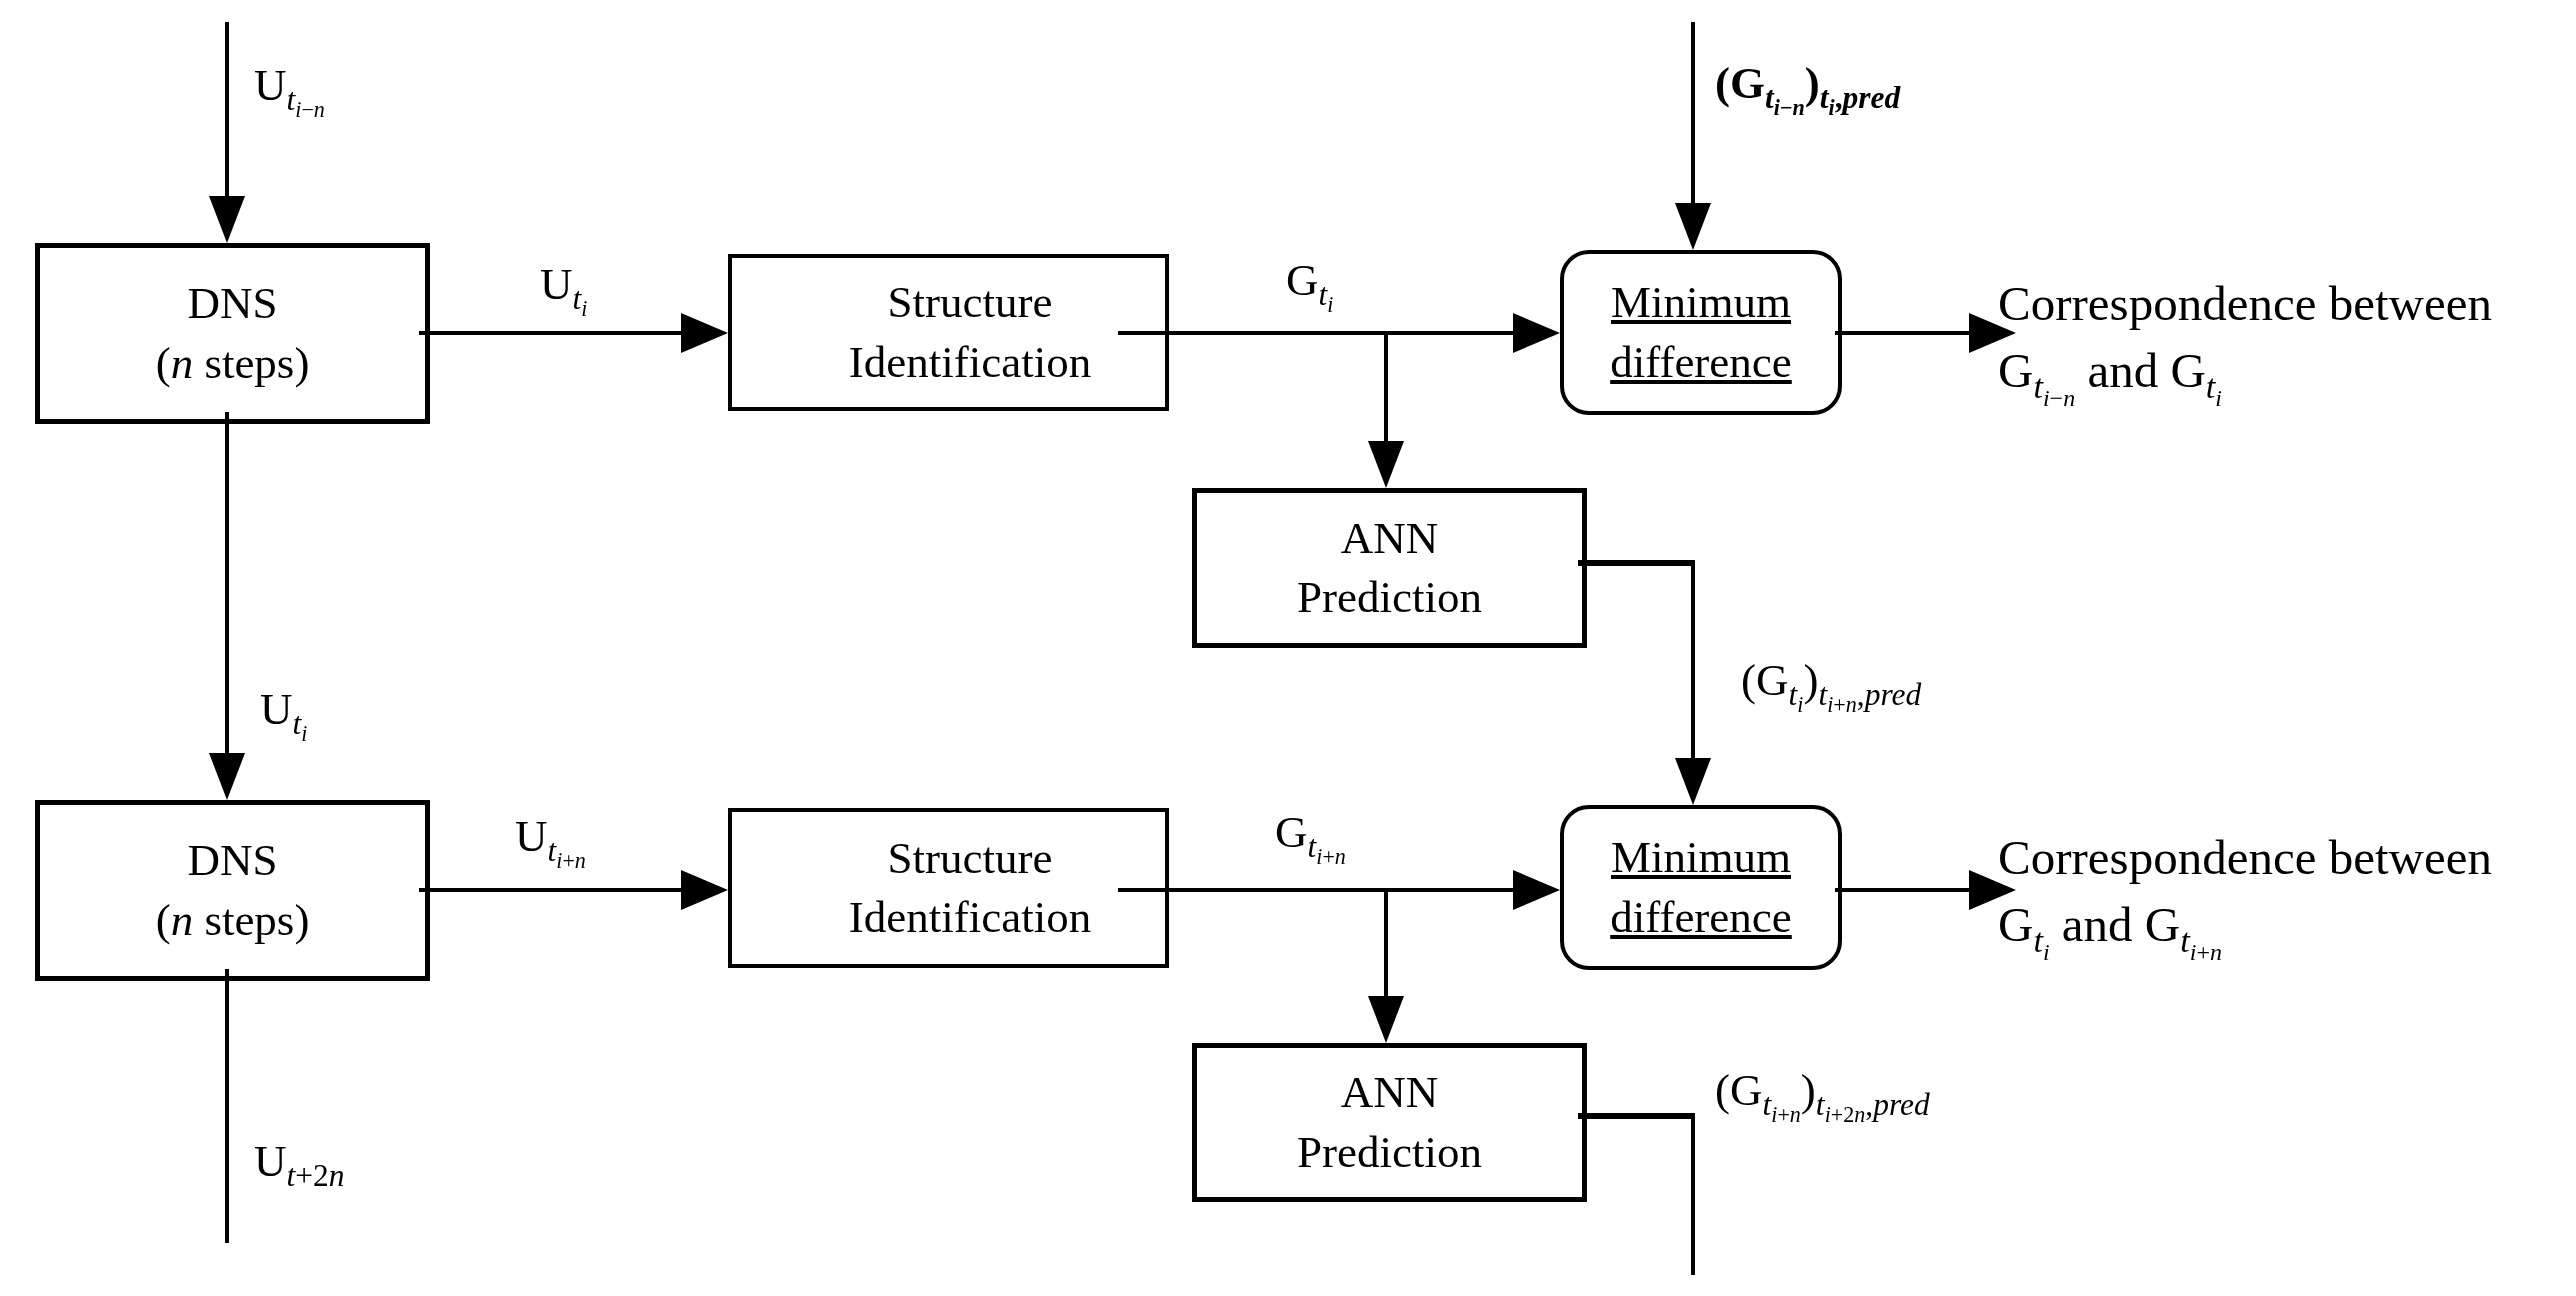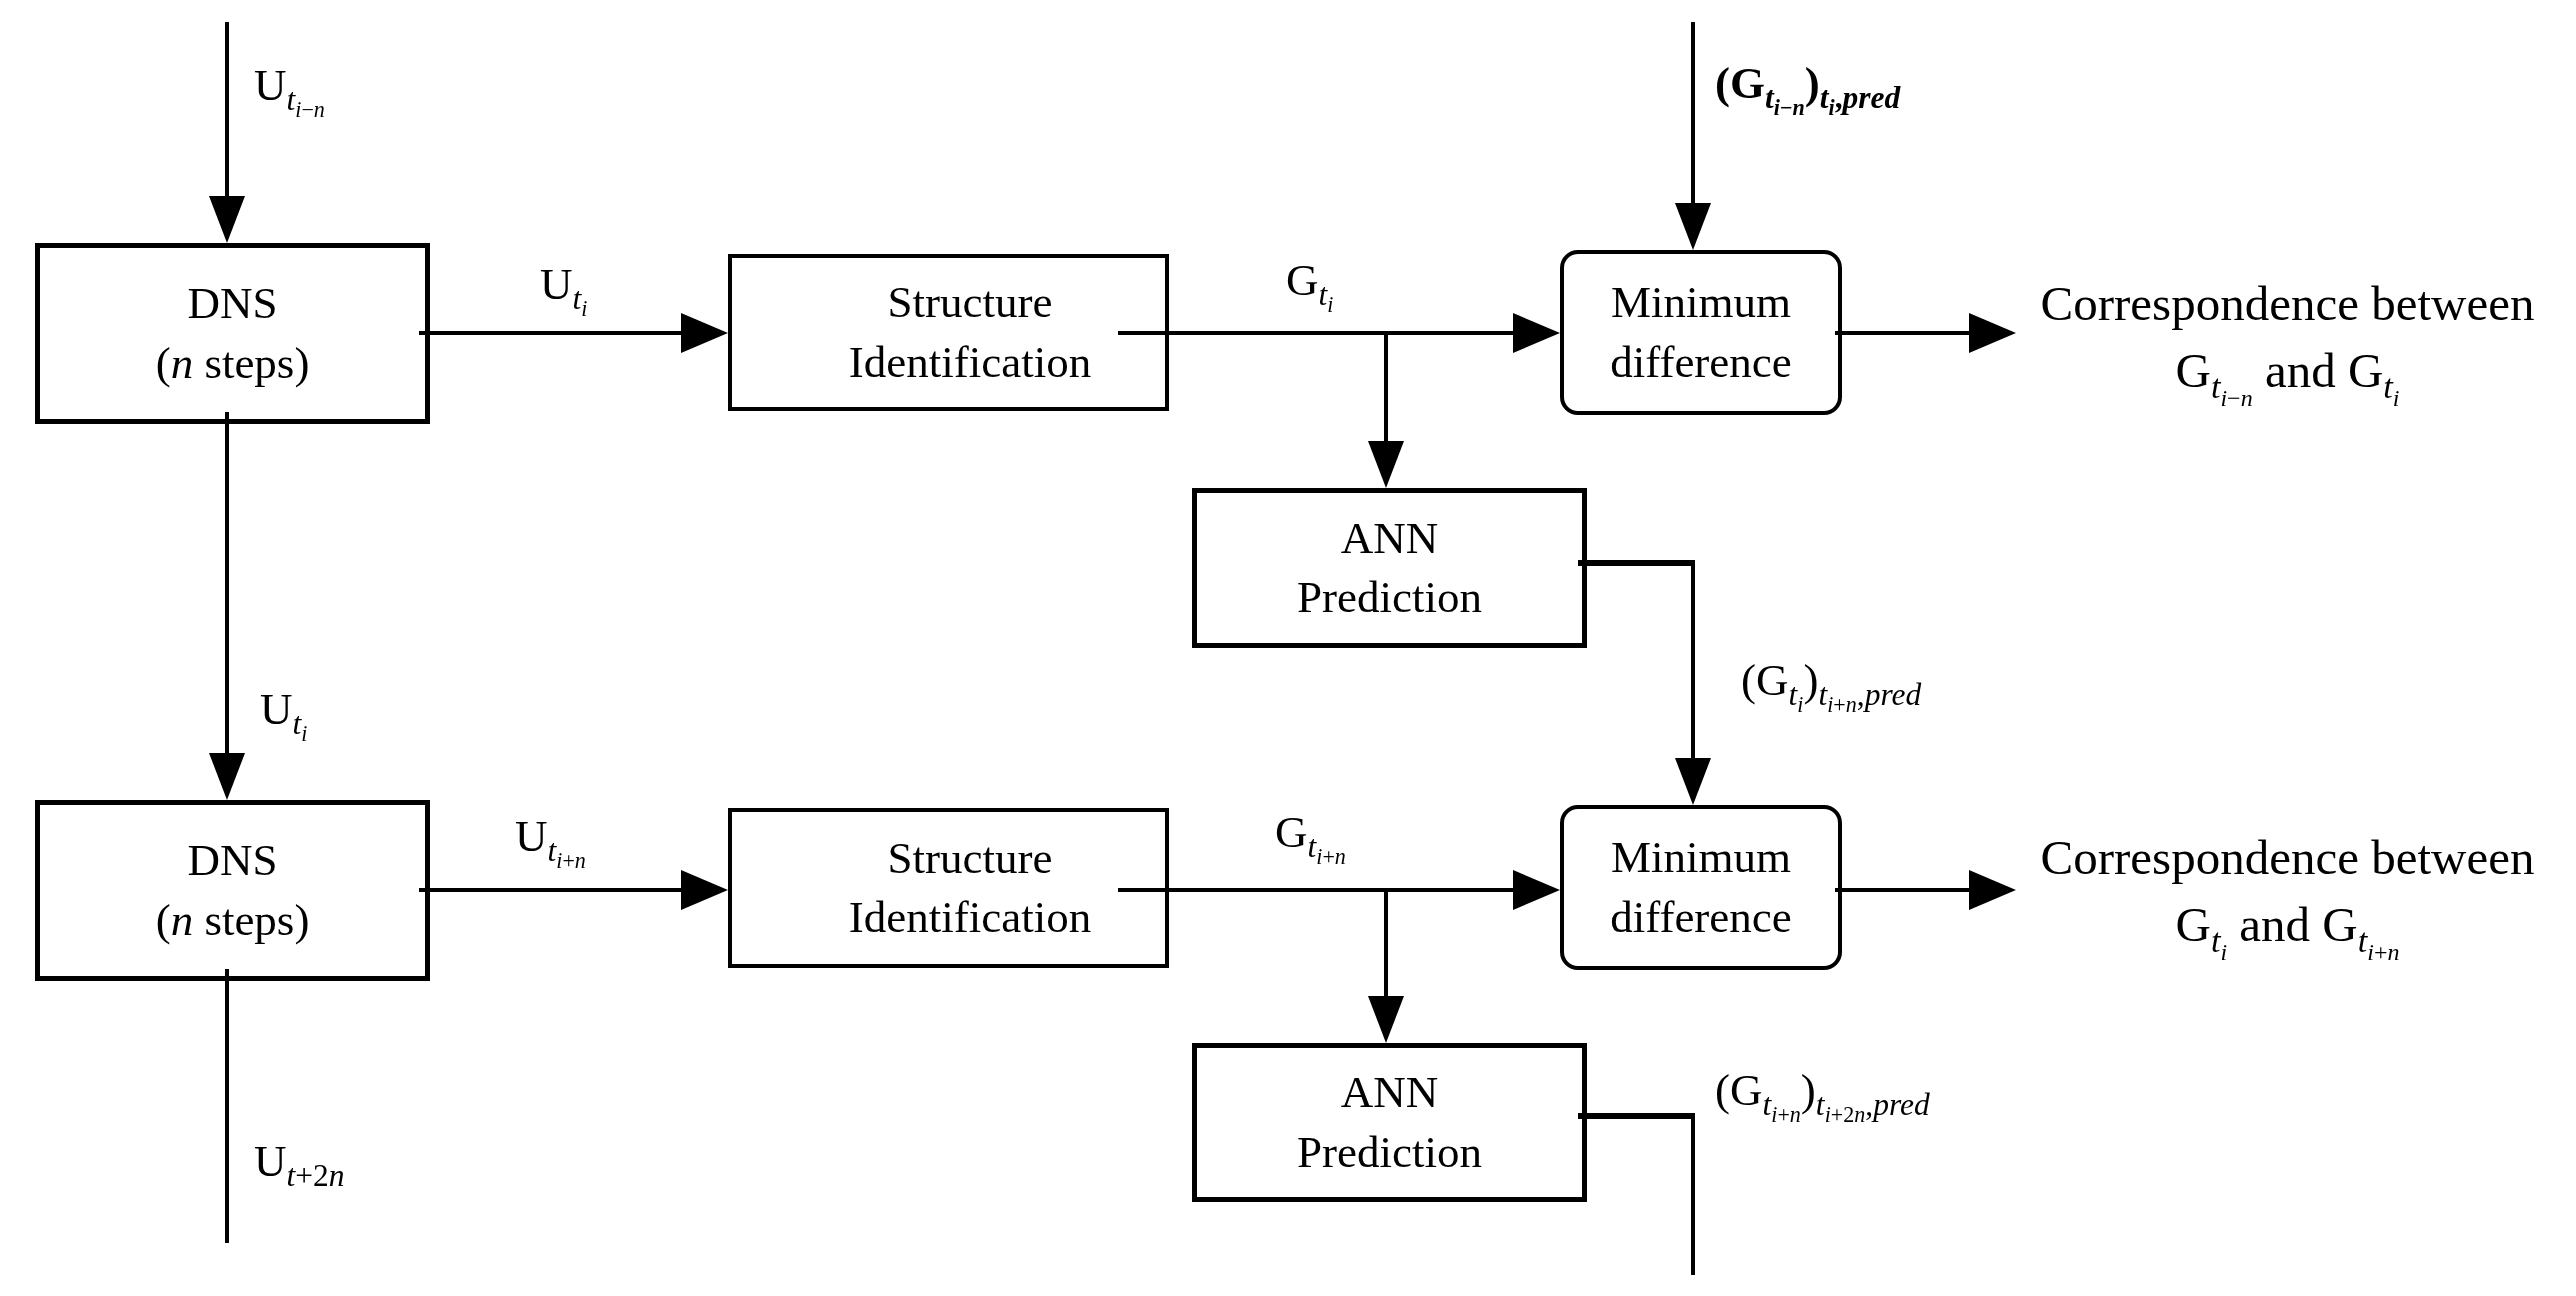--- a/index.html
+++ b/index.html
@@ -8,32 +8,32 @@
     position:relative;width:2576px;height:1297px;background:#fff;
     font-family:"Liberation Serif","DejaVu Serif",serif;color:#000;
     overflow:hidden;
   }
   .box{
     position:absolute;border:5.5px solid var(--ink);background:#fff;
     display:flex;flex-direction:column;align-items:center;justify-content:center;
     text-align:center;font-size:45px;line-height:1.32;
   }
   .box.thin{border-width:4.7px;padding-left:43px;}
-  .box.rounded{border-width:4.7px;border-radius:18px;}
+  .box.rounded{border-width:4.7px;border-radius:29px;text-decoration:underline;}
   .hline{position:absolute;background:var(--ink);height:3.9px;}
   .vline{position:absolute;background:var(--ink);width:3.9px;}
   .hline.bold{height:6.3px;}
   .arr-r{position:absolute;width:0;height:0;
     border-top:20.4px solid transparent;border-bottom:20.4px solid transparent;
     border-left:47px solid var(--ink);}
   .arr-d{position:absolute;width:0;height:0;
     border-left:18px solid transparent;border-right:18px solid transparent;
     border-top:47px solid var(--ink);}
   .lbl{position:absolute;font-size:45px;white-space:nowrap;line-height:1;}
-  .corr{position:absolute;width:579px;text-align:center;font-size:49px;line-height:67px;}
+  .corr{position:absolute;width:579px;font-size:49px;line-height:67px;}
   sub{font-size:0.7em;line-height:0;}
 </style>
 </head>
 <body>
 
 <div class="canvas">
 
   <div class="box" style="left:35px;top:243px;width:385px;height:171px;">
     <div>DNS</div>
     <div>(<i>n</i> steps)</div>

